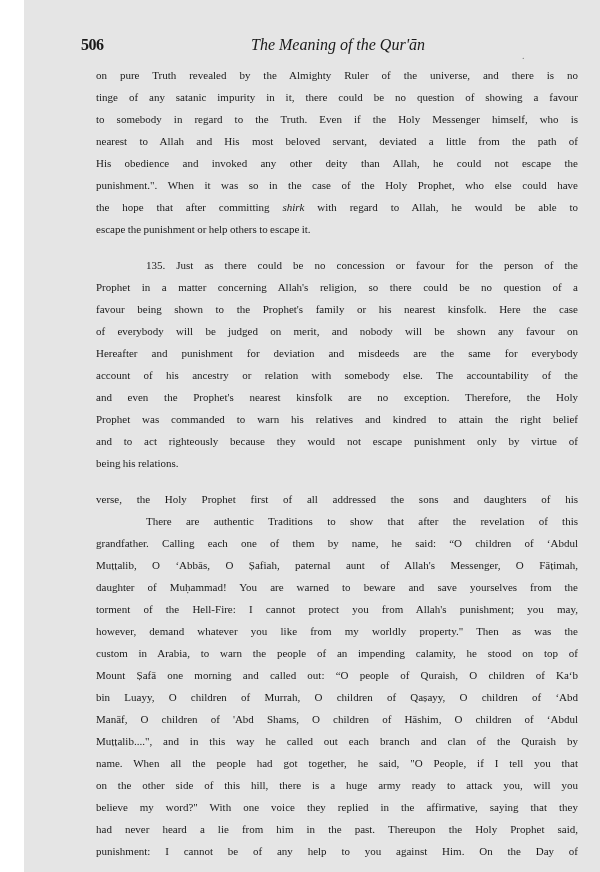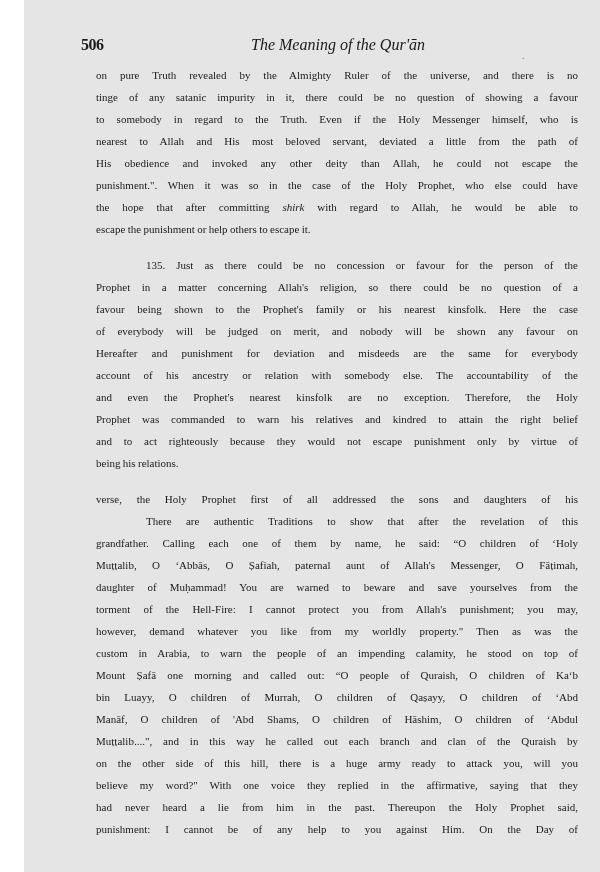--- a/index.html
+++ b/index.html
@@ -113,30 +113,31 @@
       <span class="line">Prophet was commanded to warn his relatives and kindred to attain the right belief</span>
       <span class="line">and to act righteously because they would not escape punishment only by virtue of</span>
       <span class="line last">being his relations.</span>
     </div>
 
     <span class="gap big"></span>
 
     <div>
       <span class="line">verse, the Holy Prophet first of all addressed the sons and daughters of his</span>
       <span class="line indent">There are authentic Traditions to show that after the revelation of this</span>
-      <span class="line">grandfather. Calling each one of them by name, he said: “O children of ‘Holy</span>
+      <span class="line">grandfather. Calling each one of them by name, he said: “O children of ‘Abdul</span>
       <span class="line">Muṭṭalib, O ‘Abbās, O Ṣafiah, paternal aunt of Allah's Messenger, O Fāṭimah,</span>
       <span class="line">daughter of Muḥammad! You are warned to beware and save yourselves from the</span>
       <span class="line">torment of the Hell-Fire: I cannot protect you from Allah's punishment; you may,</span>
       <span class="line">however, demand whatever you like from my worldly property." Then as was the</span>
       <span class="line">custom in Arabia, to warn the people of an impending calamity, he stood on top of</span>
       <span class="line">Mount Ṣafā one morning and called out: “O people of Quraish, O children of Ka‘b</span>
       <span class="line">bin Luayy, O children of Murrah, O children of Qaṣayy, O children of ‘Abd</span>
       <span class="line">Manāf, O children of 'Abd Shams, O children of Hāshim, O children of ‘Abdul</span>
       <span class="line">Muṭṭalib....", and in this way he called out each branch and clan of the Quraish by</span>
+      <span class="line">name. When all the people had got together, he said, "O People, if I tell you that</span>
       <span class="line">on the other side of this hill, there is a huge army ready to attack you, will you</span>
       <span class="line">believe my word?" With one voice they replied in the affirmative, saying that they</span>
       <span class="line">had never heard a lie from him in the past. Thereupon the Holy Prophet said,</span>
       <span class="line">punishment: I cannot be of any help to you against Him. On the Day of</span>
 
     </div>
 
   </div>
 </div>
 

